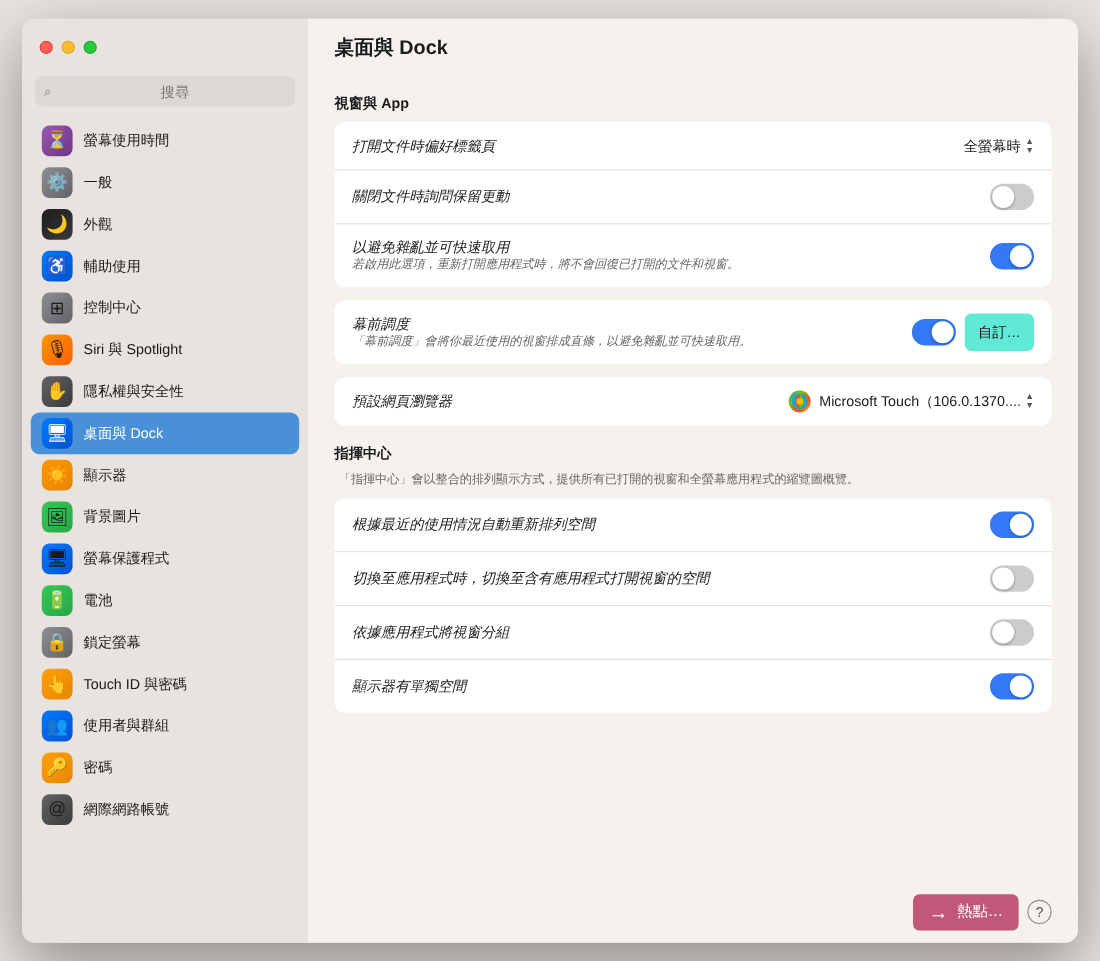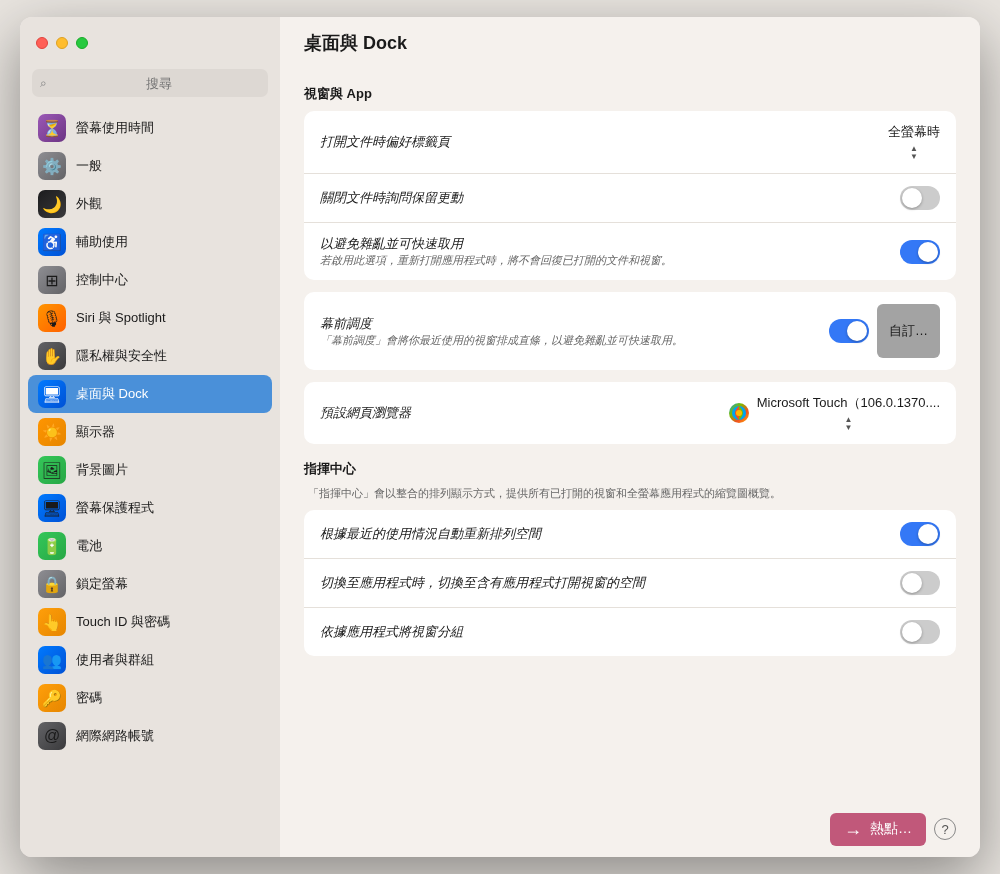--- a/index.html
+++ b/index.html
@@ -199,35 +199,34 @@
     .toggle.on .toggle-knob { left: 18px; }
     .toggle.off .toggle-knob { left: 2px; }
     
     .select-control {
       display: flex;
       align-items: center;
       gap: 4px;
       font-size: 13px;
       color: #1a1a1a;
       cursor: pointer;
-      flex-direction: column;
     }
     .select-arrows {
       display: flex;
       flex-direction: column;
       font-size: 8px;
       color: #555;
       line-height: 1;
     }
     
     .btn {
-      background: #a3a3a3;
+      background: #5eead4;
       border: none;
       border-radius: 6px;
-      padding: 18px 12px;
+      padding: 8px 12px;
       font-size: 13px;
       cursor: pointer;
       color: #1a1a1a;
     }
     
     .footer {
       height: 56px;
       display: flex;
       align-items: center;
       justify-content: flex-end;
@@ -498,20 +497,30 @@
         <div class="card-row">
           <div class="card-row-left">
             <div class="card-row-text">依據應用程式將視窗分組</div>
           </div>
           <div class="card-row-right">
             <div class="toggle off">
               <div class="toggle-knob"></div>
             </div>
           </div>
         </div>
+        <div class="card-row">
+          <div class="card-row-left">
+            <div class="card-row-text">顯示器有單獨空間</div>
+          </div>
+          <div class="card-row-right">
+            <div class="toggle on">
+              <div class="toggle-knob"></div>
+            </div>
+          </div>
+        </div>
       </div>
     </div>
 
     <div class="footer">
       <button class="arrow-btn">
         <span class="arrow-icon">→</span>
         <span>熱點…</span>
       </button>
       <button class="help-btn">
         <span>?</span>

